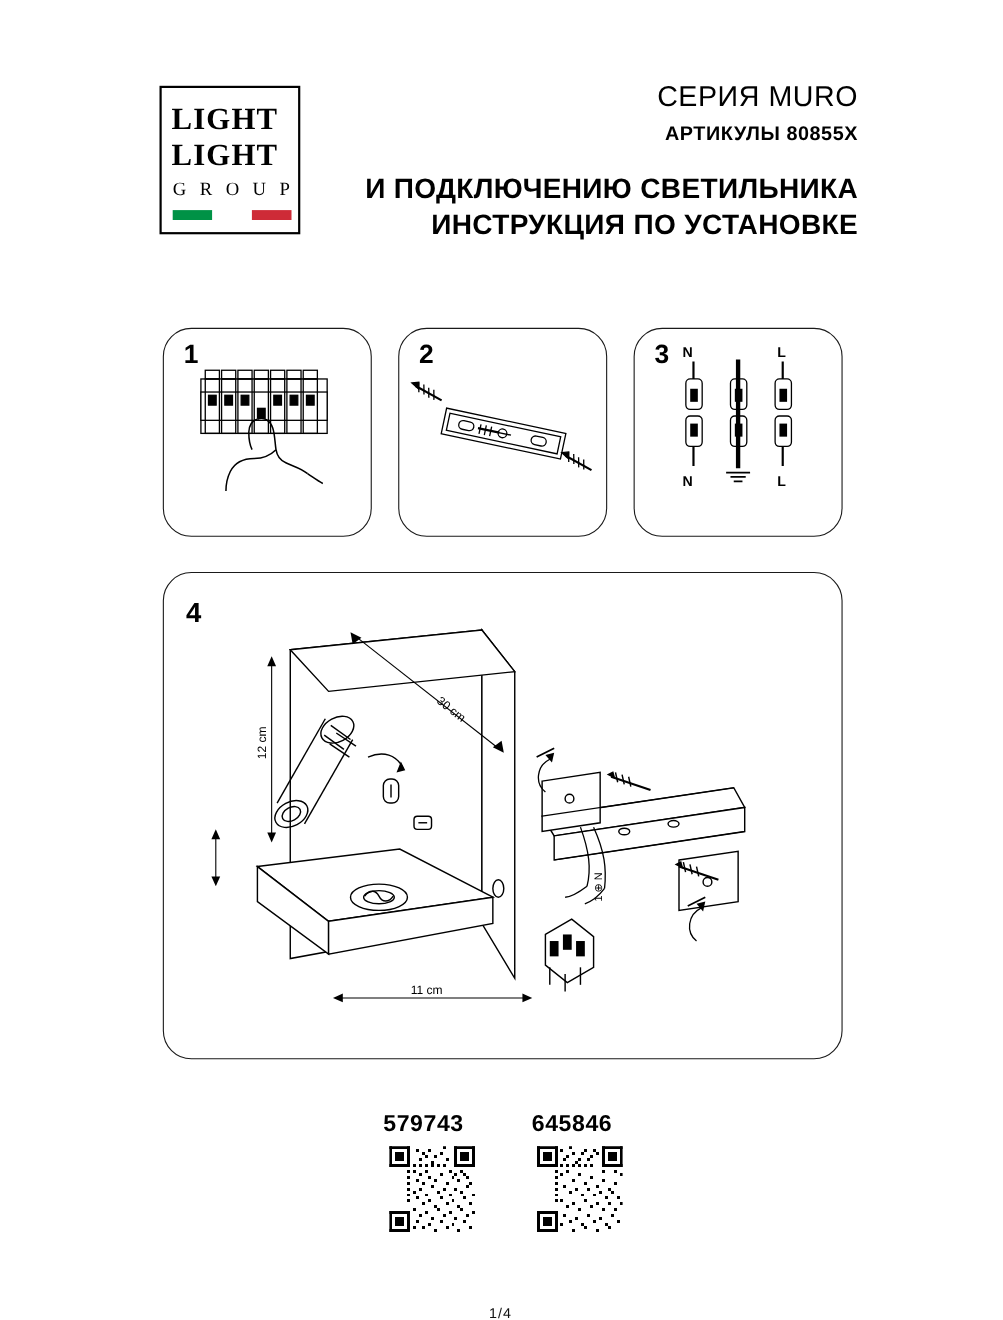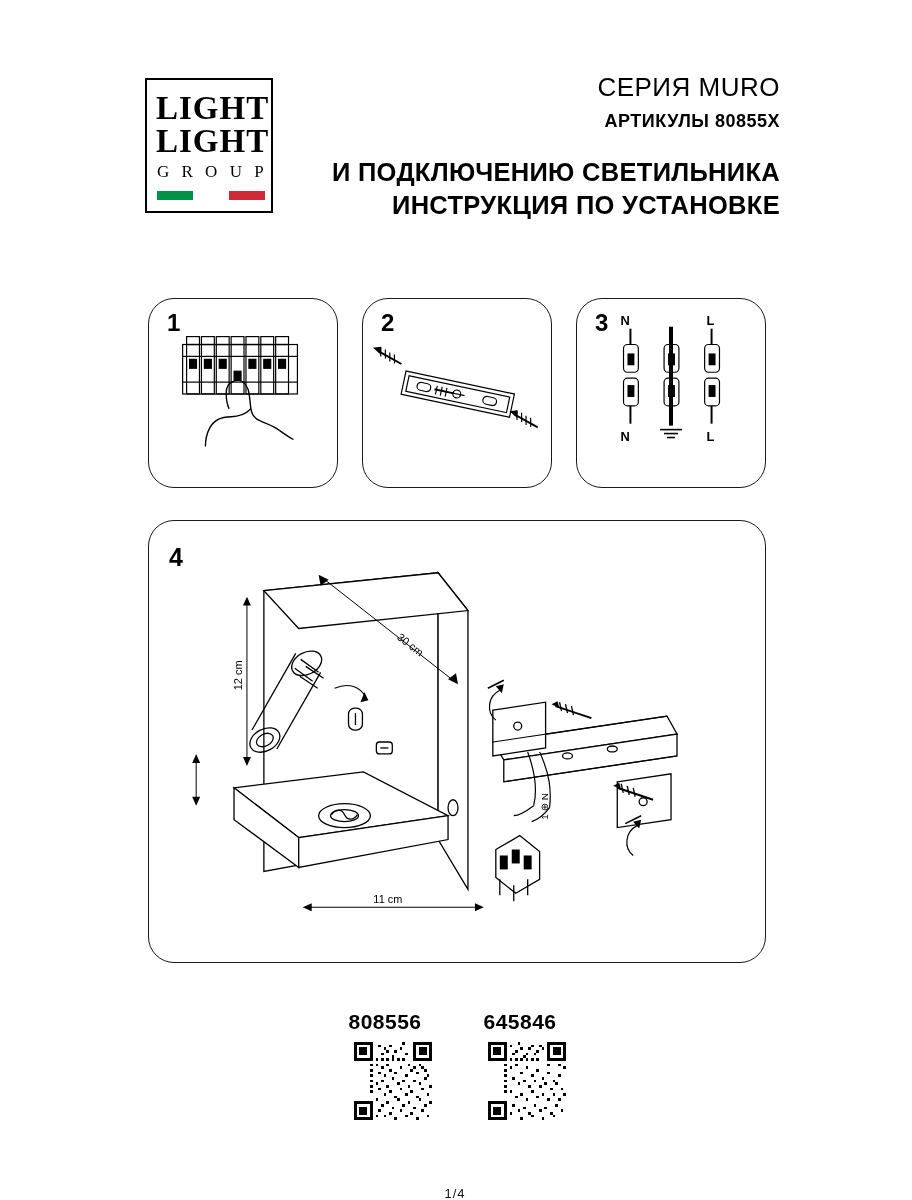--- a/index.html
+++ b/index.html
@@ -30,21 +30,21 @@
     top: 18px;
     width: 128px;
     height: 135px;
     border: 2px solid #000;
     background: #fff;
     box-sizing: border-box;
   }
   .logo-text {
     font-family: "Liberation Serif", serif;
     font-weight: bold;
-    font-size: 33px;
+    font-size: 28px;
     line-height: 33px;
     letter-spacing: 1px;
     padding: 12px 0 0 9px;
     color: #000;
   }
   .logo-text .l2 { display:block; }
   .logo-group {
     font-family: "Liberation Serif", serif;
     font-size: 17px;
     letter-spacing: 4px;
@@ -434,21 +434,21 @@
       <text transform="translate(248 118) rotate(38)">30 cm</text>
       <text x="225" y="384">11 cm</text>
       <text transform="translate(400 300) rotate(-90)" font-size="10">1 ⊕ N</text>
     </g>
   </svg>
 </div>
 
 <div class="codes">
 
   <div class="code-item a">
-    <div class="code-label">808556</div>
+    <div class="code-label">579743</div>
     <svg class="qr" viewBox="0 0 29 29" shape-rendering="crispEdges">
       <rect width="29" height="29" fill="#fff"></rect>
       <g fill="#000">
 
         <rect x="0" y="0" width="7" height="1"></rect>
           <rect x="0" y="6" width="7" height="1"></rect>
         <rect x="0" y="0" width="1" height="7"></rect>
           <rect x="6" y="0" width="1" height="7"></rect>
         <rect x="2" y="2" width="3" height="3"></rect>
 

